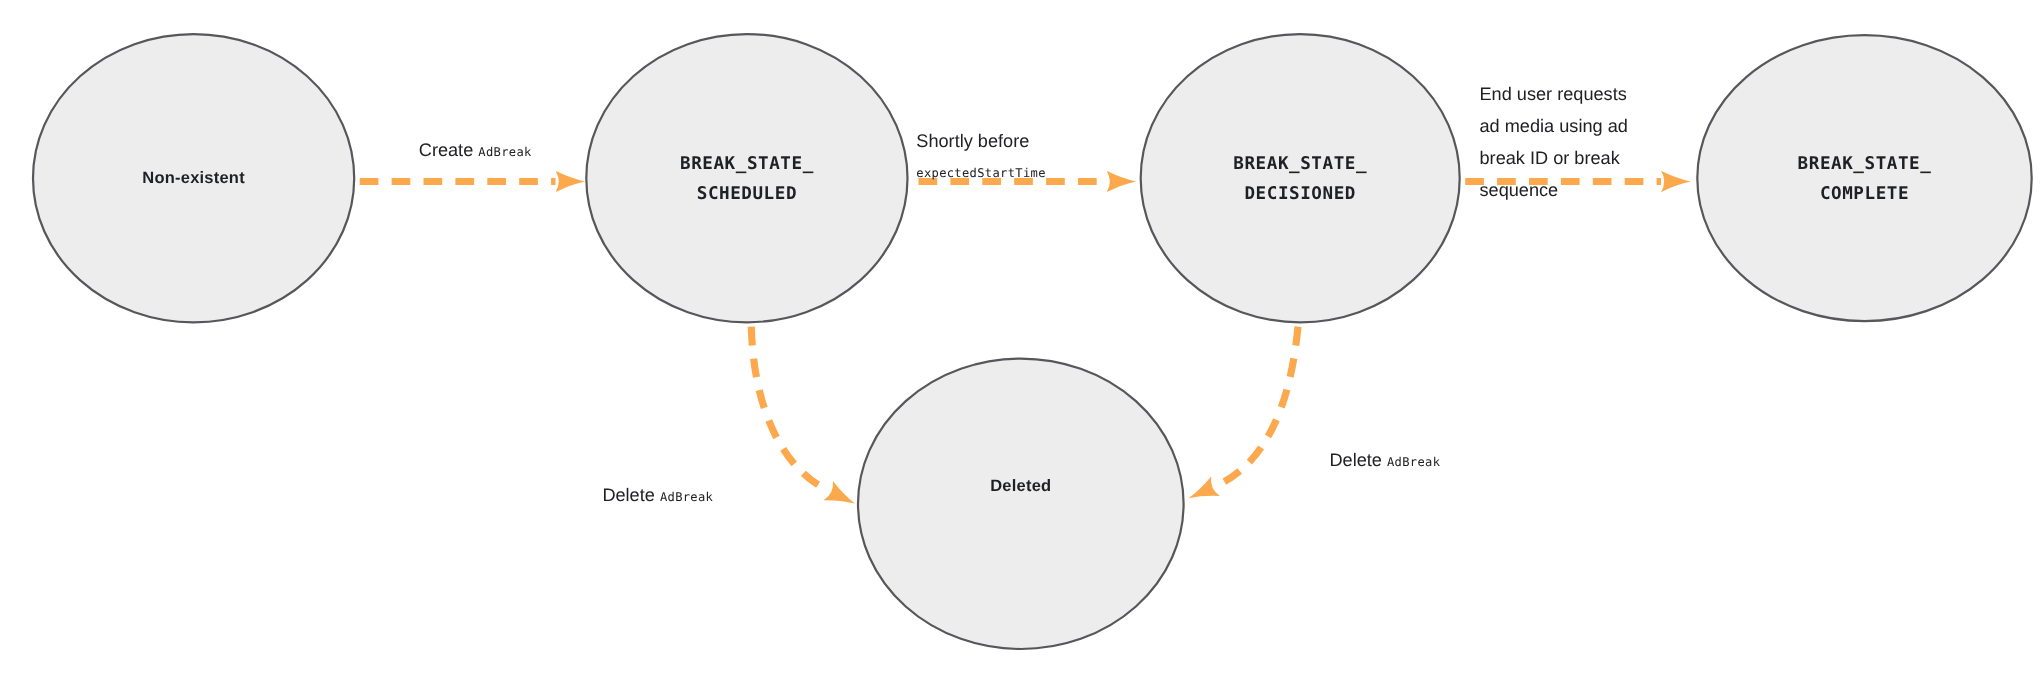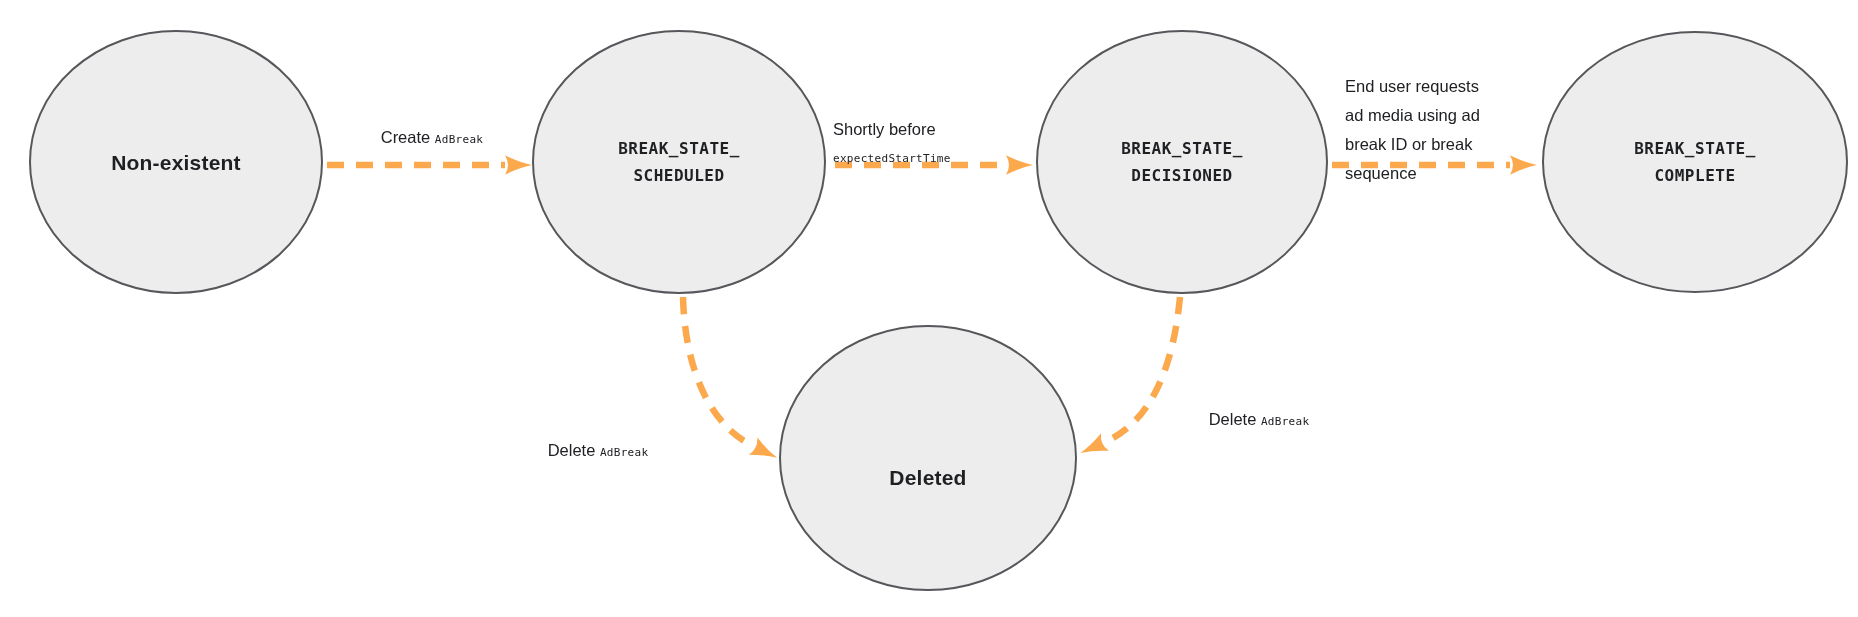--- a/index.html
+++ b/index.html
@@ -26,21 +26,21 @@
     position: absolute;
     transform: translate(-50%, -50%);
     text-align: center;
     white-space: pre-line;
     font-weight: bold;
     color: #1f2023;
     line-height: 27px;
   }
   .state-sans {
     font-family: "Liberation Sans", sans-serif;
-    font-size: 21px;
+    font-size: 15px;
     letter-spacing: 0.2px;
   }
   .state-mono {
     font-family: "DejaVu Sans Mono", monospace;
     font-size: 16px;
     letter-spacing: 0.5px;
   }
   .edge-label {
     position: absolute;
     color: #202124;
@@ -87,21 +87,21 @@
     <path d="M1180,297 C1173,370 1150,422 1105,442" fill="none" stroke-width="6.5" stroke-dasharray="17 12" marker-end="url(#arrowhead)" stroke="#fba94c"></path>
   </svg>
 
   <div class="state-label state-sans" style="left:176px; top:162px;">Non-existent</div>
   <div class="state-label state-mono" style="left:679px; top:162px;">BREAK_STATE_
 SCHEDULED</div>
   <div class="state-label state-mono" style="left:1182px; top:162px;">BREAK_STATE_
 DECISIONED</div>
   <div class="state-label state-mono" style="left:1695px; top:162px;">BREAK_STATE_
 COMPLETE</div>
-  <div class="state-label state-sans" style="left:928px; top:477px;">Deleted</div>
+  <div class="state-label state-sans" style="left:928px; top:442px;">Deleted</div>
 
   <div class="edge-label centered" style="left:432px; top:138px;">
     <span class="sans">Create </span><span class="mono">AdBreak</span>
   </div>
 
   <div class="edge-label" style="left:833px; top:89px;">
     <span class="sans">Shortly before
 </span><span class="mono">expectedStartTime</span>
   </div>
 

